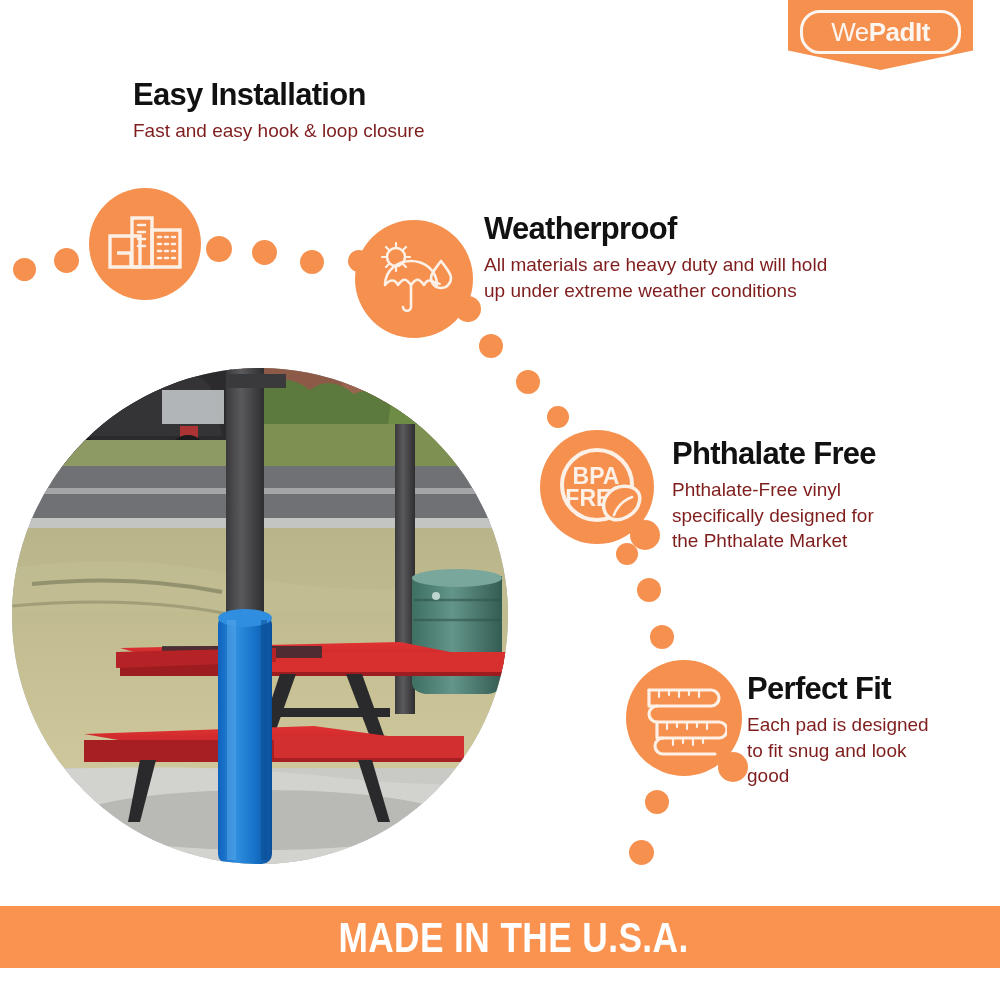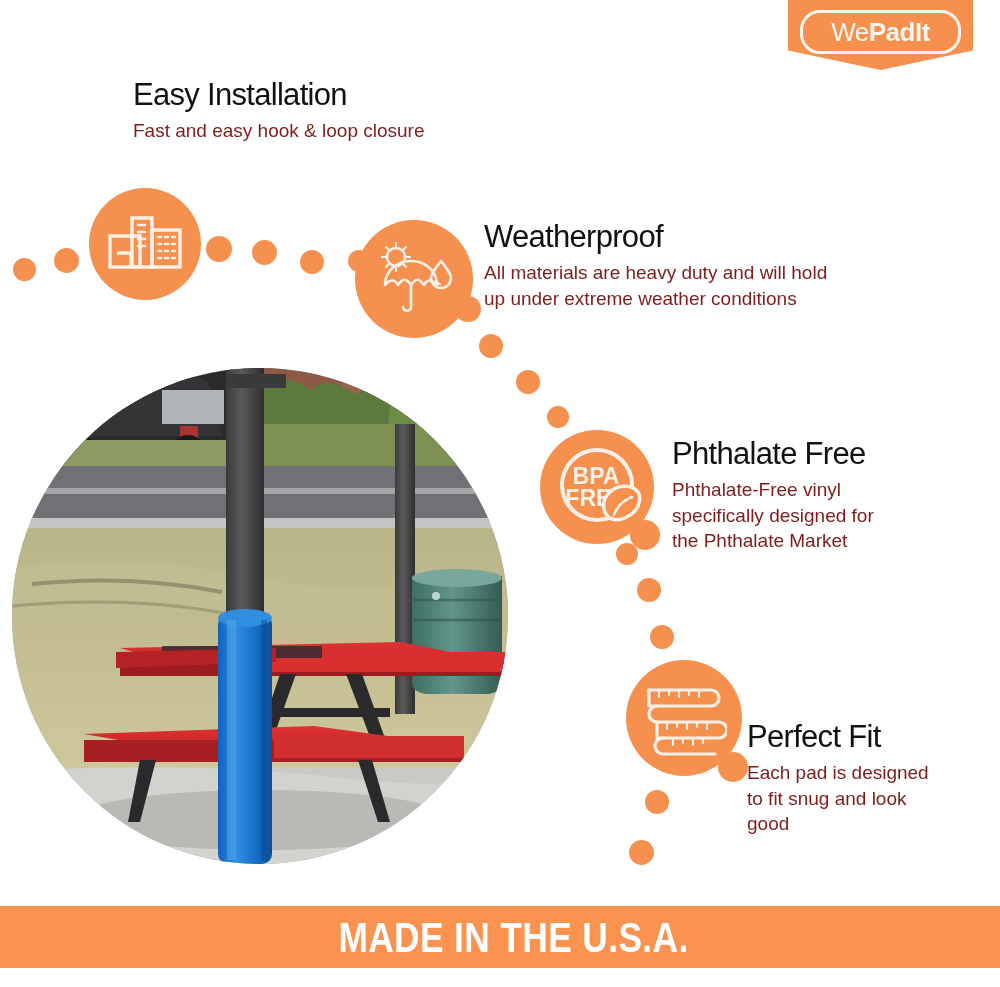--- a/index.html
+++ b/index.html
@@ -56,39 +56,39 @@
     letter-spacing: -0.5px;
     line-height: 1;
     white-space: nowrap;
   }
   .logo-text .thin { font-weight: normal; }
 
   
   .block { position: absolute; }
   .head {
     font-size: 31px;
-    font-weight: normal;
+    font-weight: bold;
     color: #111111;
     letter-spacing: -0.7px;
     line-height: 1.1;
     margin: 0 0 6px 0;
     white-space: nowrap;
   }
   .sub {
     font-size: 19px;
     color: #7f1d1d;
     line-height: 1.35;
     margin: 0;
     font-weight: normal;
   }
 
   #b-install { left: 133px; top: 78px; }
-  #b-weather { left: 484px; top: 220px; }
+  #b-weather { left: 484px; top: 212px; }
   #b-phth    { left: 672px; top: 437px; }
-  #b-fit     { left: 747px; top: 672px; margin-top: 48px; }
+  #b-fit     { left: 747px; top: 672px; }
 
   
   .icon-circle {
     position: absolute;
     border-radius: 50%;
     background: #F5904F;
     display: flex;
     align-items: center;
     justify-content: center;
   }

